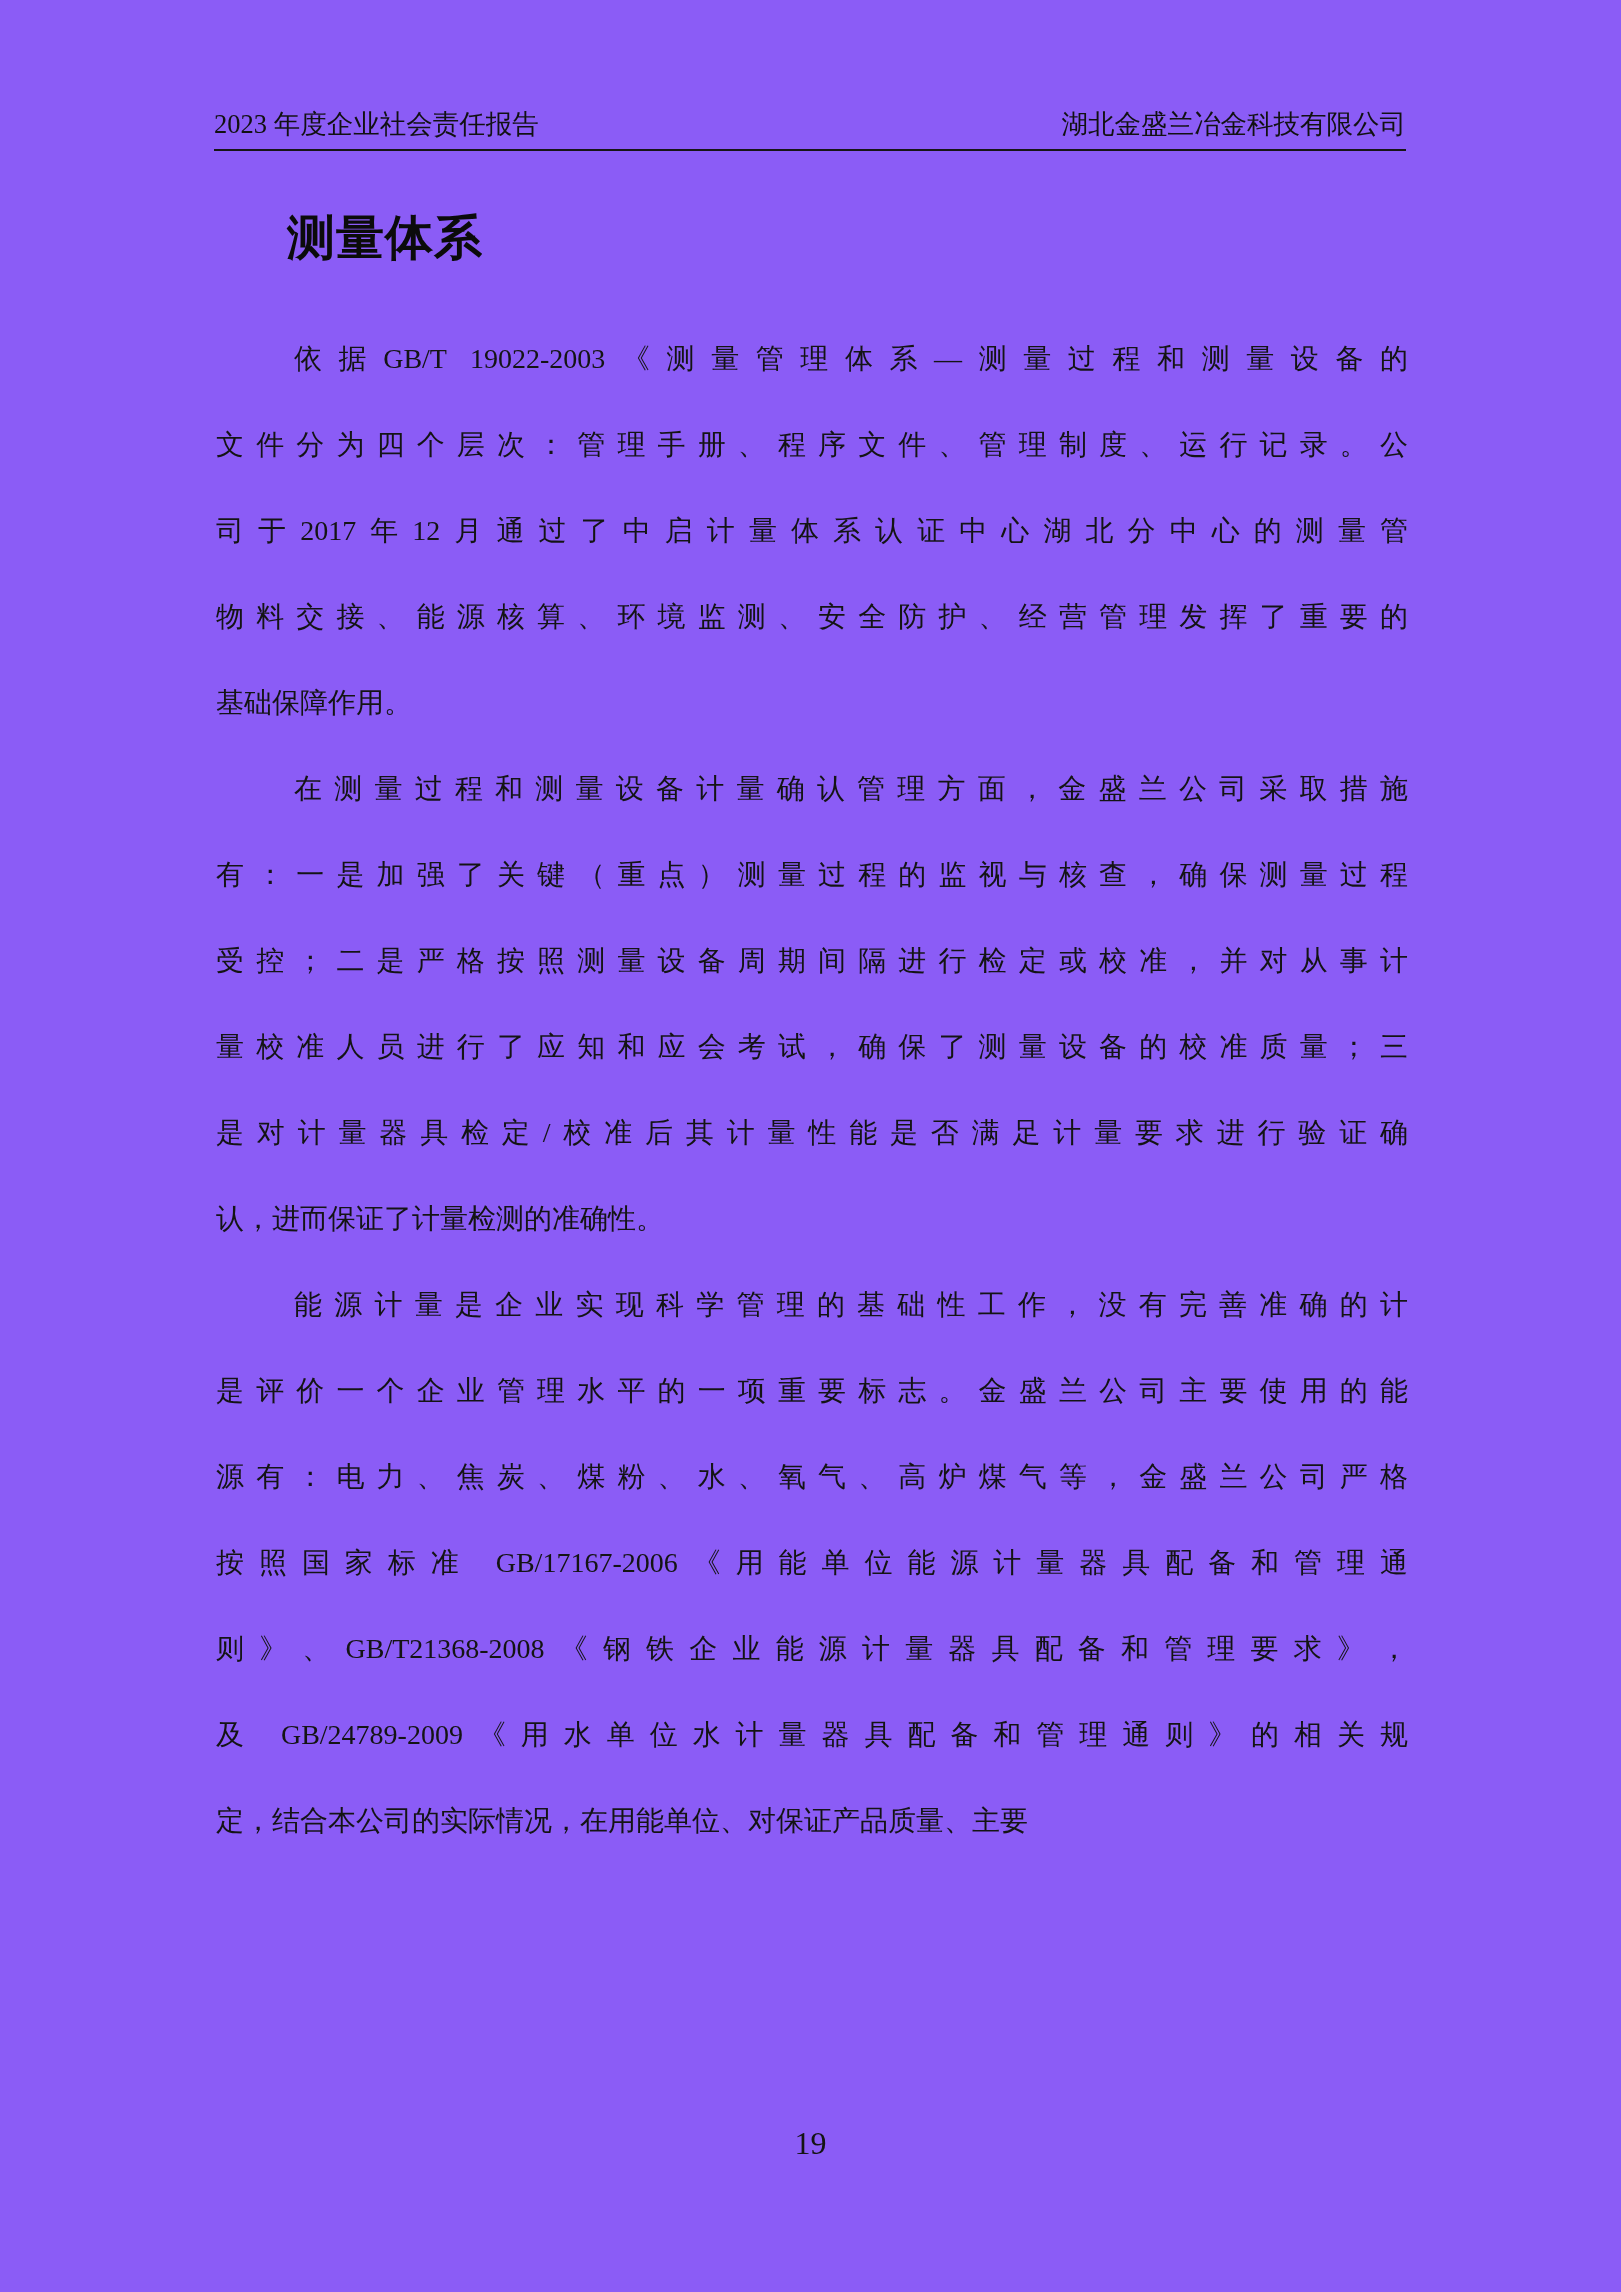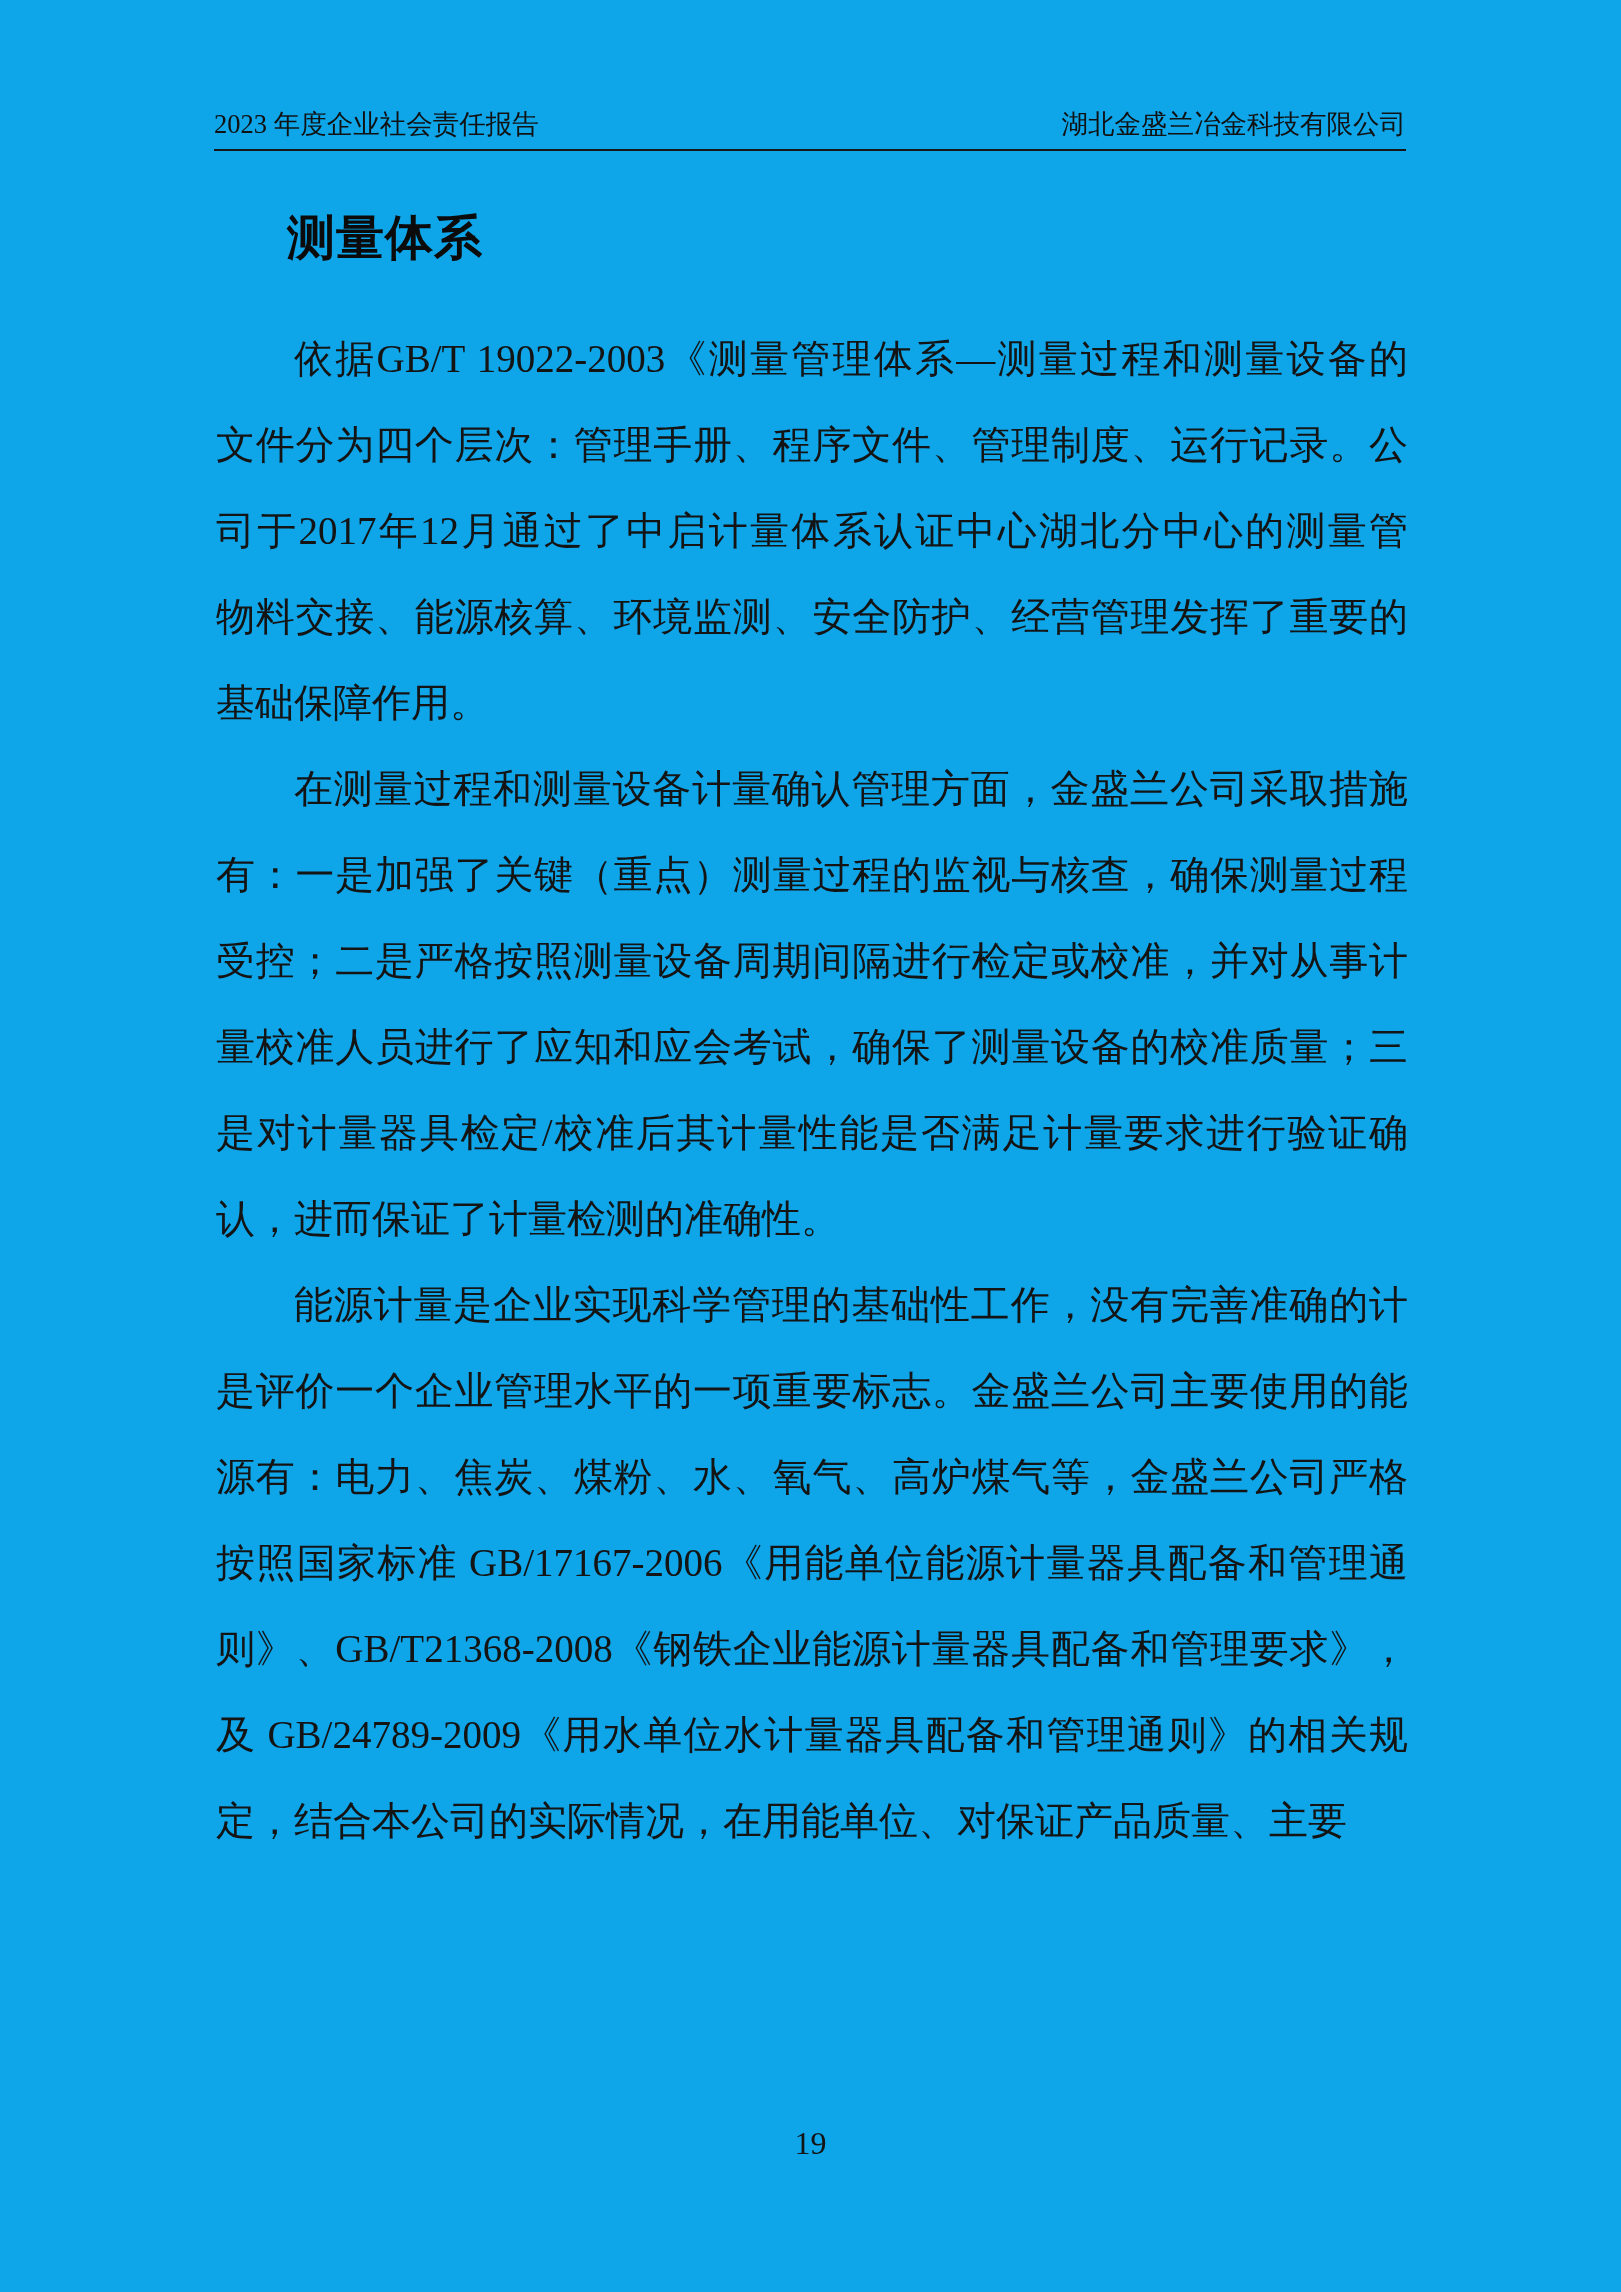--- a/index.html
+++ b/index.html
@@ -4,21 +4,21 @@
 <style>
   html, body {
     margin: 0;
     padding: 0;
     background: #ffffff;
   }
   .page {
     position: relative;
     width: 1621px;
     height: 2293px;
-    background: #0ea5e9;
+    background: #8b5cf6;
     color: #1c1c1c;
     overflow: hidden;
   }
   .page-header {
     position: absolute;
     left: 214px;
     top: 106px;
     width: 1192px;
     display: flex;
     justify-content: space-between;
@@ -39,21 +39,21 @@
     font-size: 48px;
     letter-spacing: 1px;
     color: #0b0b0b;
   }
   .body-text {
     position: absolute;
     left: 216px;
     top: 316px;
     width: 1192px;
     font-family: "Liberation Serif", "DejaVu Serif", serif;
-    font-size: 39px;
+    font-size: 28px;
     color: #141414;
   }
   .paragraph {
     margin: 0;
   }
   .line {
     height: 86px;
     line-height: 86px;
     text-align: justify;
     text-align-last: justify;

